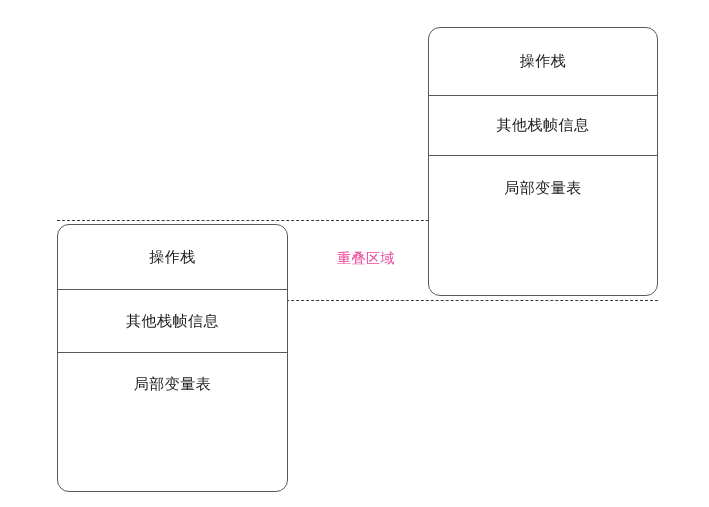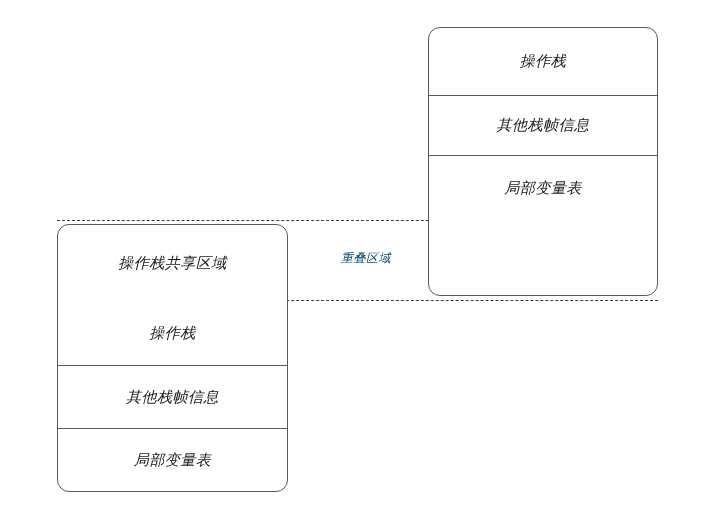--- a/index.html
+++ b/index.html
@@ -15,21 +15,20 @@
     font-family: "Liberation Serif", "DejaVu Serif", serif;
     color: #1a1a1a;
   }
 
   #diagram {
     position: absolute;
     left: 0;
     top: 0;
     width: 709px;
     height: 507px;
-    font-style: italic;
   }
 
   
   .stack-box {
     position: absolute;
     box-sizing: border-box;
     background: #ffffff;
     border: 1px solid #58595b;
     border-radius: 12px;
     display: flex;
@@ -92,43 +91,42 @@
   #overlap-line-top    { top: 220px; }
   #overlap-line-bottom { top: 300px; }
 
   
   #overlap-label {
     position: absolute;
     left: 306px;
     top: 252px;
     width: 120px;
     text-align: center;
-    font-size: 12px;
+    font-size: 14px;
     letter-spacing: 0.5px;
     line-height: 1;
-    color: #0c4a6e;
+    color: #ec4899;
     white-space: nowrap;
   }
 </style>
 </head>
 <body>
 
 <div id="diagram">
 
   <div id="overlap-line-top" class="overlap-line"></div>
   <div id="overlap-line-bottom" class="overlap-line"></div>
 
   <div id="right-box" class="stack-box">
     <div class="stack-row r0">操作栈</div>
     <div class="stack-row r1">其他栈帧信息</div>
     <div class="stack-row r2 no-rule">局部变量表</div>
   </div>
 
   <div id="left-box" class="stack-box">
-    <div class="stack-row l0 no-rule">操作栈共享区域</div>
     <div class="stack-row l1">操作栈</div>
     <div class="stack-row l2">其他栈帧信息</div>
     <div class="stack-row l3">局部变量表</div>
   </div>
 
   <div id="overlap-label">重叠区域</div>
 
 </div>
 
 </body></html>

